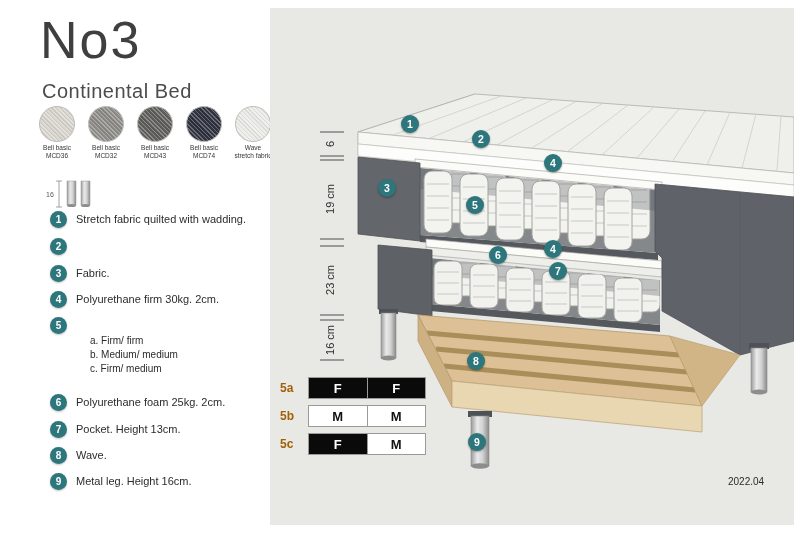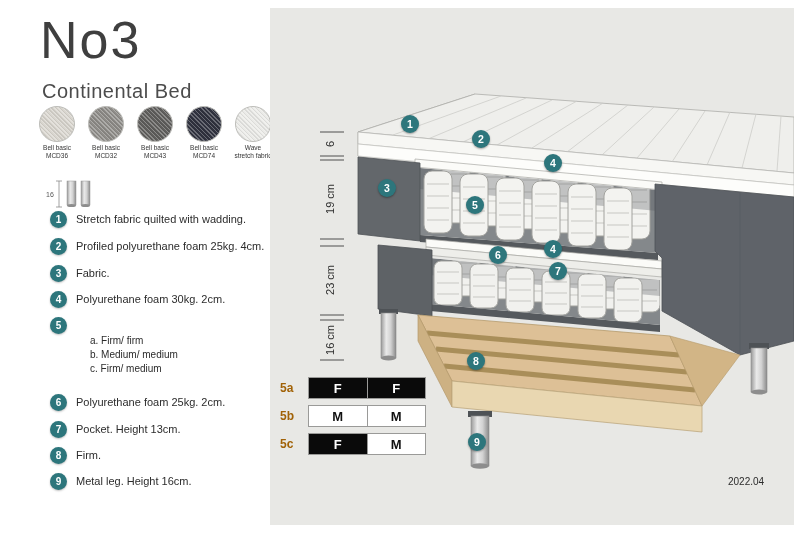--- a/index.html
+++ b/index.html
@@ -84,49 +84,48 @@
     <ellipse cx="39.5" cy="29.5" rx="4.5" ry="1.6" fill="#8d8d8d"></ellipse>
   </g>
 </svg>
 
 <div class="legend-item" style="top:210px">
   <span class="badge">1</span>
   <span class="legend-text">Stretch fabric quilted with wadding.</span>
 </div>
 <div class="legend-item" style="top:237px">
   <span class="badge">2</span>
-  <span class="legend-text">Profiled polyurethane foam 25kg. 4cm.</span>
 </div>
 <div class="legend-item" style="top:264px">
   <span class="badge">3</span>
   <span class="legend-text">Fabric.</span>
 </div>
 <div class="legend-item" style="top:290px">
   <span class="badge">4</span>
-  <span class="legend-text">Polyurethane foam 30kg. 2cm.</span>
+  <span class="legend-text">Polyurethane firm 30kg. 2cm.</span>
 </div>
 <div class="legend-item" style="top:316px">
   <span class="badge">5</span>
 </div>
 <div class="legend-sub" style="top:334px">
   <div>a. Firm/ firm</div>
   <div>b. Medium/ medium</div>
   <div>c. Firm/ medium</div>
 </div>
 <div class="legend-item" style="top:393px">
   <span class="badge">6</span>
   <span class="legend-text">Polyurethane foam 25kg. 2cm.</span>
 </div>
 <div class="legend-item" style="top:420px">
   <span class="badge">7</span>
   <span class="legend-text">Pocket. Height 13cm.</span>
 </div>
 <div class="legend-item" style="top:446px">
   <span class="badge">8</span>
-  <span class="legend-text">Firm.</span>
+  <span class="legend-text">Wave.</span>
 </div>
 <div class="legend-item" style="top:472px">
   <span class="badge">9</span>
   <span class="legend-text">Metal leg. Height 16cm.</span>
 </div>
 
 <div class="panel">
 
   <svg class="bed-svg" viewBox="0 0 524 517">
     <defs>

